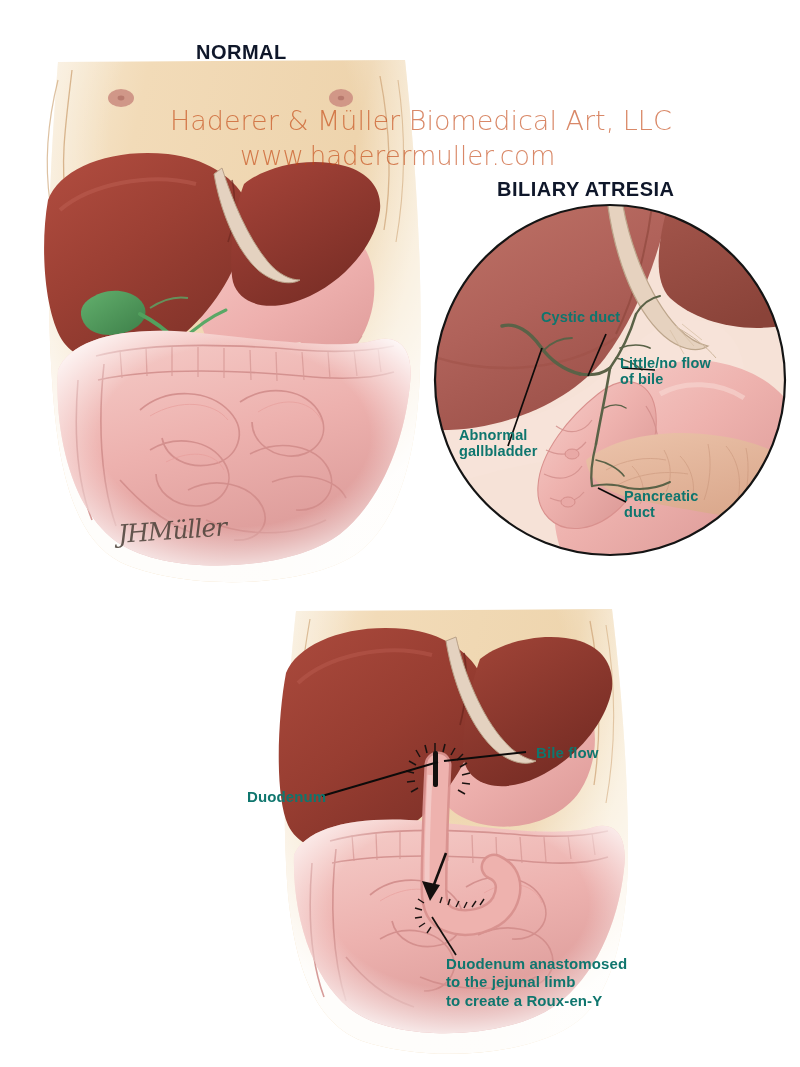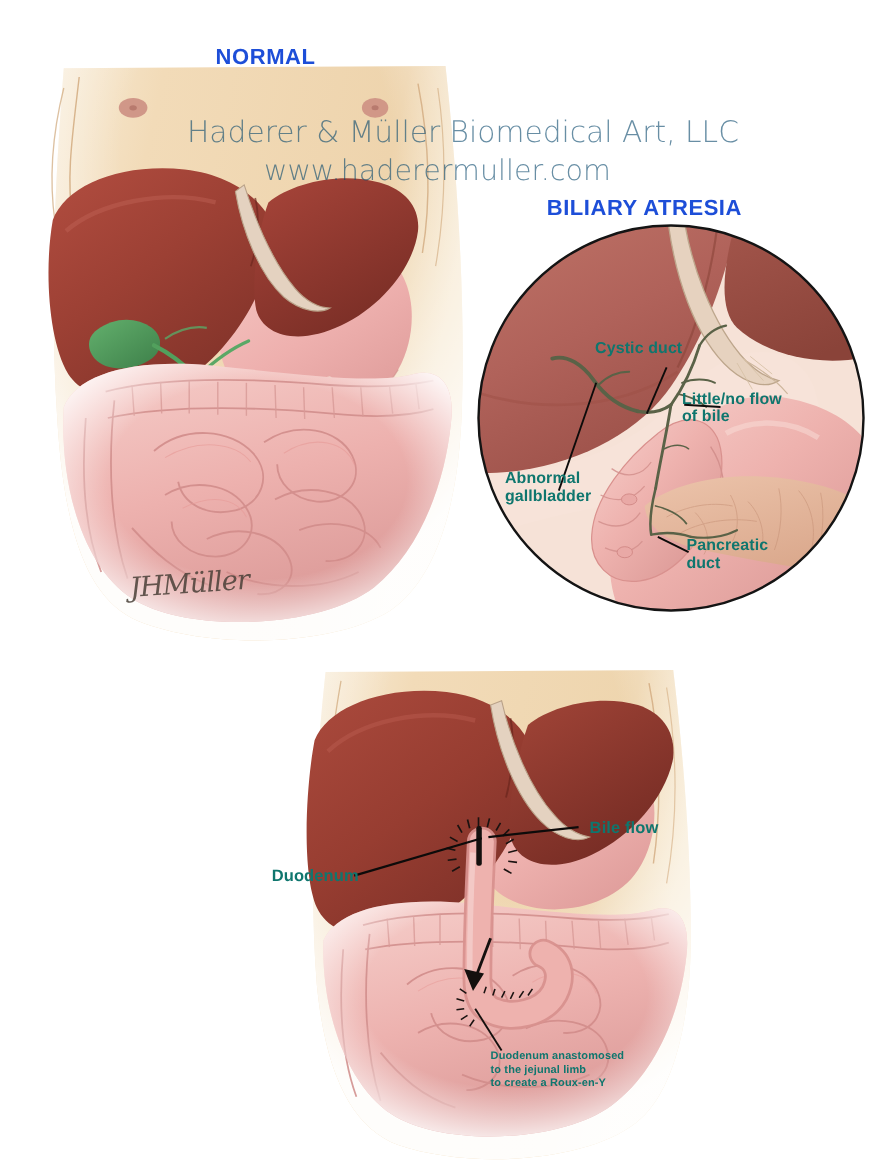--- a/index.html
+++ b/index.html
@@ -3,30 +3,30 @@
 <meta charset="utf-8">
 <style>
   html,body{margin:0;padding:0;background:#fff;}
   body{width:800px;height:1067px;position:relative;overflow:hidden;
        font-family:"Liberation Sans",sans-serif;}
 
   .stage{position:absolute;inset:0;}
 
   
   .title{
-    position:absolute;font-weight:bold;color:#1d4ed8;
+    position:absolute;font-weight:bold;color:#0f172a;
     letter-spacing:.5px;white-space:nowrap;
   }
   #title-normal{left:196px;top:41px;font-size:20px;}
   #title-atresia{left:497px;top:178px;font-size:20px;text-align:center;}
   #title-kasai{left:344px;top:582px;font-size:20px;}
 
   
   .watermark{
-    position:absolute;text-align:center;color:#0c4a6e;opacity:.62;
+    position:absolute;text-align:center;color:#c2410c;opacity:.62;
     font-family:"DejaVu Sans",sans-serif;font-weight:300;
     white-space:nowrap;pointer-events:none;
   }
   #wm-line1{left:170px;top:105px;font-size:27px;}
   #wm-line2{left:240px;top:141px;font-size:26px;}
 
   
   .lbl{
     position:absolute;font-weight:bold;color:#0f766e;font-size:14.5px;
     line-height:1.12;white-space:pre;letter-spacing:.1px;
@@ -505,17 +505,17 @@
 
   <svg width="400" height="160" viewBox="0 0 400 160" style="position:absolute;left:230px;top:730px;pointer-events:none;">
     <g stroke="#0d0b0a" stroke-width="2" fill="none">
       <line x1="92" y1="66" x2="208" y2="32"></line>
       <line x1="214" y1="31" x2="296" y2="22"></line>
     </g>
   </svg>
 
   <div class="lbl" style="left:247px;top:789px;font-size:15px;">Duodenum</div>
   <div class="lbl" style="left:536px;top:745px;font-size:15px;">Bile flow</div>
-  <div class="lbl" style="left:446px;top:955px;font-size:10px;line-height:1.22;">Duodenum anastomosed
+  <div class="lbl" style="left:446px;top:955px;font-size:15px;line-height:1.22;">Duodenum anastomosed
 to the jejunal limb
 to create a Roux-en-Y</div>
 
 </div>
 
 </body></html>

